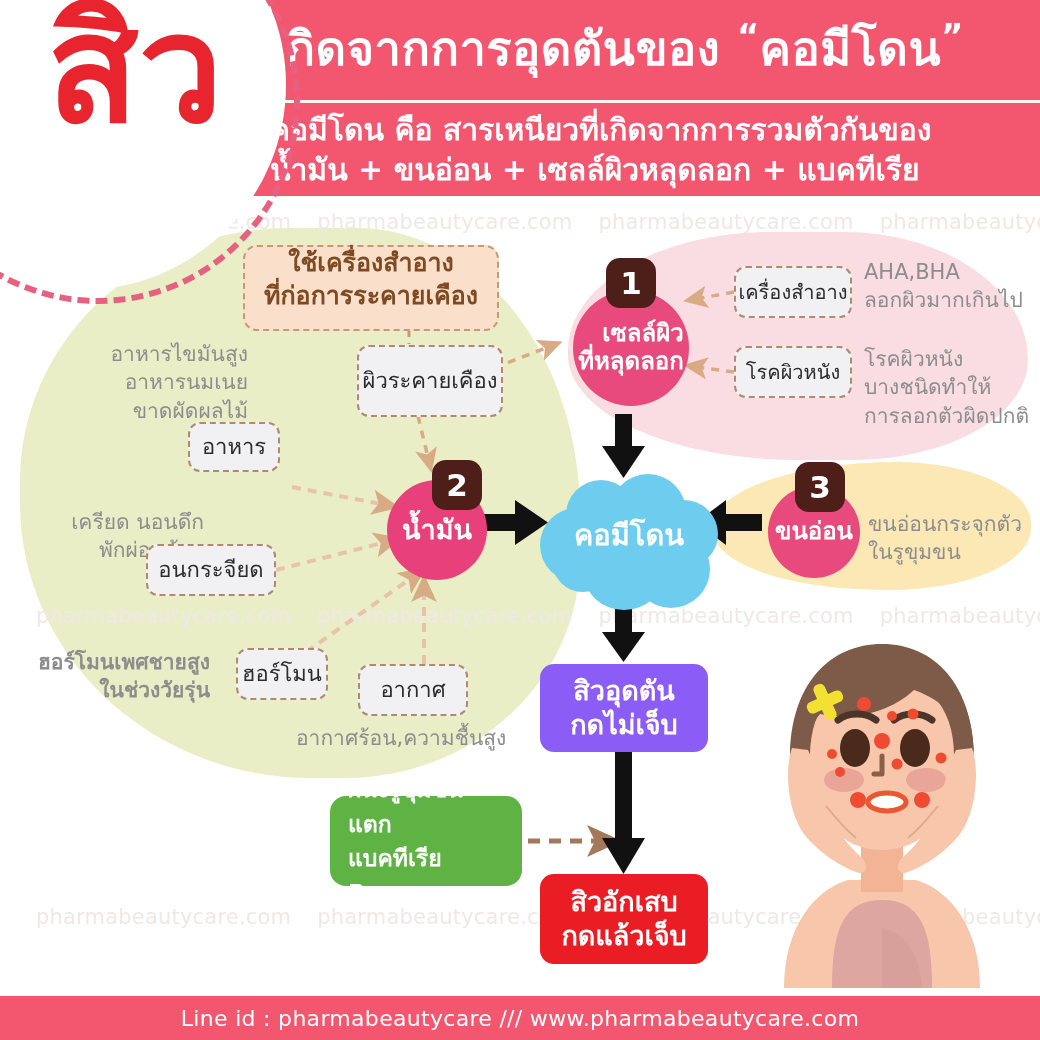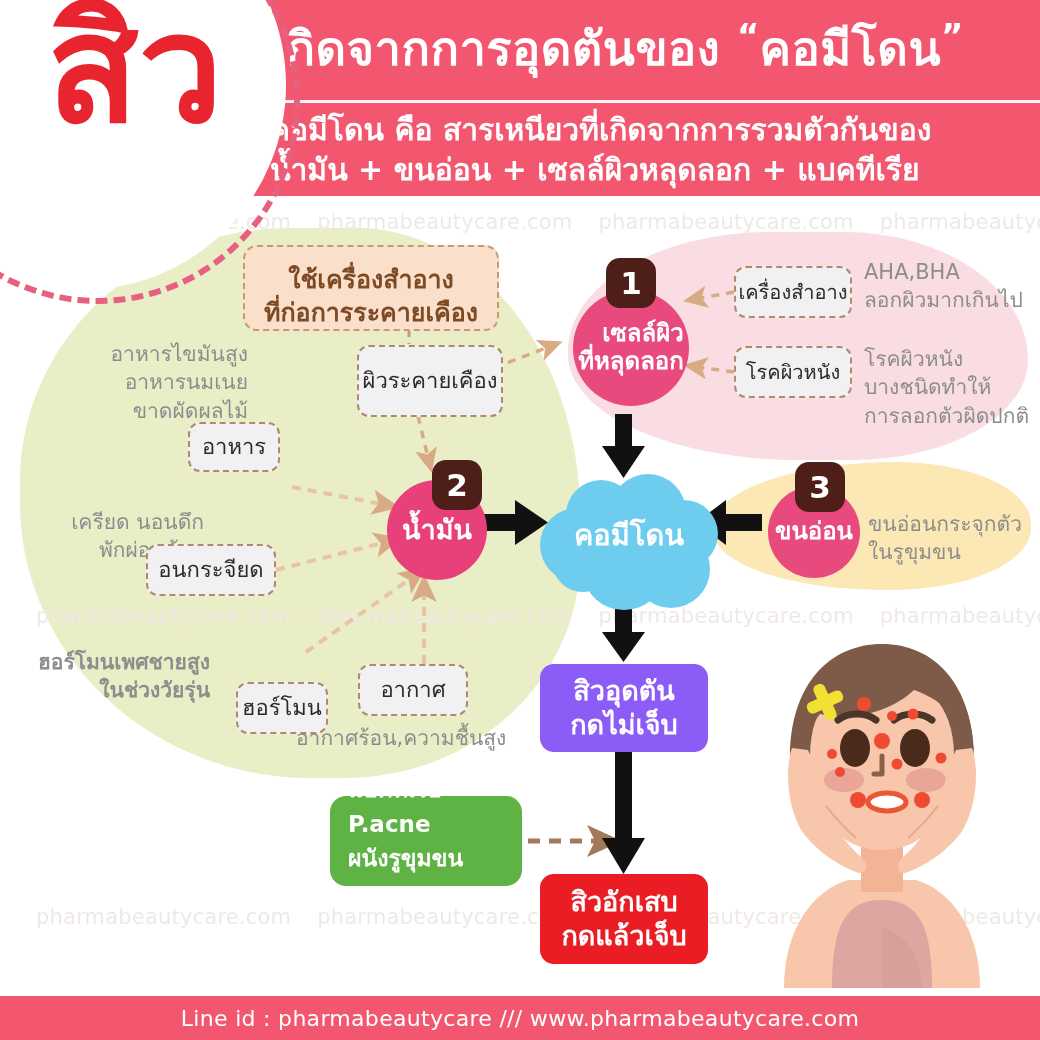--- a/index.html
+++ b/index.html
@@ -32,21 +32,21 @@
 
   
   .wm-row{position:absolute;left:0;width:1040px;display:flex;gap:26px;padding-left:36px;box-sizing:border-box;}
   .wm{color:#efe9e6;font-size:21px;letter-spacing:.2px;white-space:nowrap;font-family:"DejaVu Sans",sans-serif;}
 
   
   .dashbox{position:absolute;background:#f1f1f4;border:2px dashed #b08a6a;border-radius:12px;
            display:flex;align-items:center;justify-content:center;text-align:center;
            color:#2b2b2b;font-size:22px;font-weight:normal;line-height:1.2;box-sizing:border-box;}
   .peachbox{position:absolute;background:#fadfcb;border:2px dashed #c79a74;border-radius:14px;
-            display:flex;align-items:flex-end;justify-content:center;text-align:center;
+            display:flex;align-items:flex-start;justify-content:center;text-align:center;
             color:#7d4a23;font-size:25px;font-weight:bold;line-height:1.3;box-sizing:border-box;}
   .note{position:absolute;color:#8d8d8d;font-size:21px;line-height:1.35;font-weight:normal;}
   .note.r{text-align:right;}
 
   .circle{position:absolute;border-radius:50%;display:flex;align-items:center;justify-content:center;
           text-align:right;color:#ffffff;font-weight:bold;line-height:1.15;}
   .c-magenta{background:#e8407a;}
   .c-rose{background:#e84a7d;}
 
   .badge{position:absolute;width:50px;height:50px;background:#4d1f18;border-radius:14px;color:#fff;
@@ -250,21 +250,21 @@
     <div>พักผ่อนน้อย</div>
   </div>
   <div class="dashbox" style="left:146px;top:544px;width:130px;height:52px;">
     <span>อนกระจียด</span>
   </div>
 
   <div class="note r" style="left:20px;top:648px;width:190px;font-weight:bold;">
     <div>ฮอร์โมนเพศชายสูง</div>
     <div>ในช่วงวัยรุ่น</div>
   </div>
-  <div class="dashbox" style="left:236px;top:648px;width:92px;height:52px;margin-top:34px;">
+  <div class="dashbox" style="left:236px;top:648px;width:92px;height:52px;">
     <span>ฮอร์โมน</span>
   </div>
 
   <div class="dashbox" style="left:358px;top:664px;width:110px;height:52px;">
     <span>อากาศ</span>
   </div>
   <div class="note" style="left:296px;top:724px;width:290px;">
     <span>อากาศร้อน,ความชื้นสูง</span>
   </div>
 
@@ -331,22 +331,22 @@
     <span>สิวอุดตัน</span>
     <span>กดไม่เจ็บ</span>
   </div>
 
   <div class="resultbox r-red" style="left:540px;top:874px;width:168px;height:90px;font-size:27px;">
     <span>สิวอักเสบ</span>
     <span>กดแล้วเจ็บ</span>
   </div>
 
   <div class="greenbox" style="left:330px;top:796px;width:192px;height:90px;">
+    <span>ผนังรูขุมขนแตก</span>
     <span>แบคทีเรีย P.acne</span>
-    <span>ผนังรูขุมขนแตก</span>
   </div>
 
   <div class="header">
     <div class="header-title">
       <span>เกิดจากการอุดตันของ</span>
       <span class="hdr-quote">“</span><span>คอมีโดน</span><span class="hdr-quote">”</span>
     </div>
     <div class="header-rule"></div>
     <div class="header-sub">
       <div>คอมีโดน คือ สารเหนียวที่เกิดจากการรวมตัวกันของ</div>

